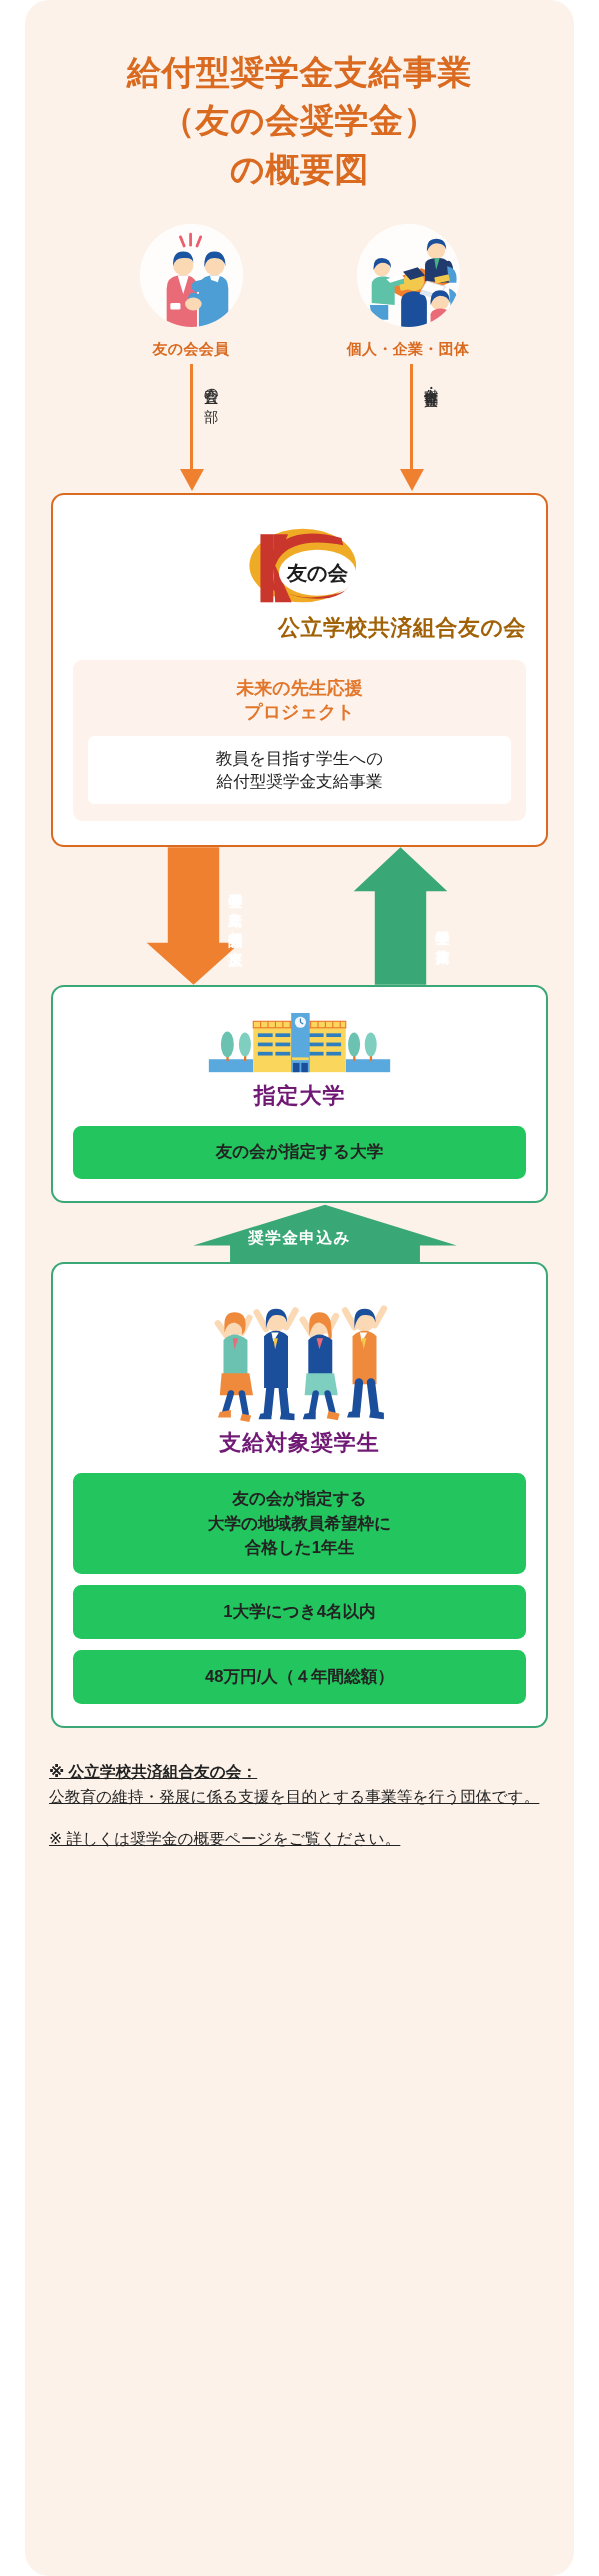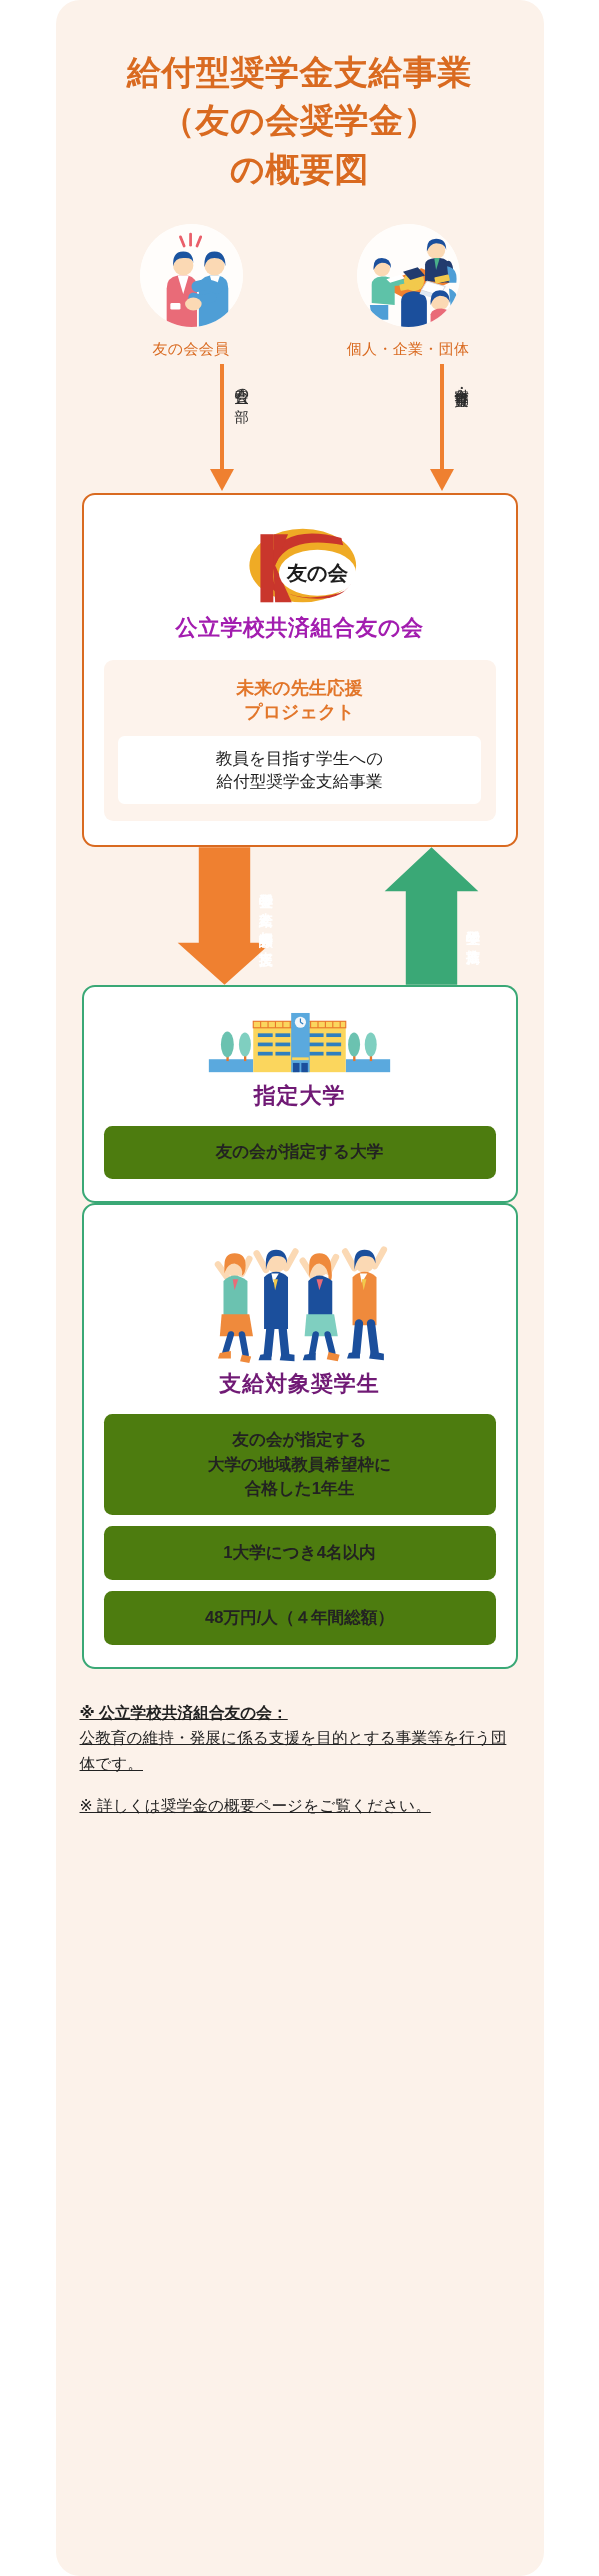--- a/index.html
+++ b/index.html
@@ -2,21 +2,21 @@
 <html lang="ja" style="font-size:14.8px"><head>
 <meta charset="utf-8">
 <style>
   * { box-sizing: border-box; margin: 0; padding: 0; }
   html, body {
     background: #ffffff;
     font-family: "Liberation Sans", "DejaVu Sans", sans-serif;
   }
   .page {
     position: relative;
-    width: 488px;
+    width: 549px;
     height: 2576px;
     background: #fcf2ea;
     border-radius: 24px;
     overflow: hidden;
     margin: 0 auto;
   }
 
   
   .title {
     padding: 48px 28px 0;
@@ -42,21 +42,21 @@
     margin: 0 auto;
     border-radius: 50%;
     background: #fffdfb;
     position: relative;
     overflow: hidden;
   }
   .source-label {
     margin-top: 13px;
     color: #d96a20;
     font-size: 15px;
-    font-weight: normal;
+    font-weight: bold;
     letter-spacing: 0.3px;
   }
 
   
   .thin-arrows {
     position: relative;
     height: 129px;
     margin-top: 5.5px;
   }
   .thin-arrow {
@@ -100,23 +100,24 @@
     background: #ffffff;
     border-radius: 13px;
     text-align: center;
   }
   .card.orange { border: 2.3px solid #d96a20; padding: 20px 20px 24px; }
   .card.green  { border: 2.3px solid #3aa876; padding: 18.5px 20px 22px; }
 
   .org-name {
     font-size: 22px;
     font-weight: bold;
-    color: #a21caf;
+    color: #a16207;
     margin-top: 3.7px;
     letter-spacing: 0.5px;
+    text-align: right;
   }
 
   .project-box {
     margin-top: 16.6px;
     background: #fdf3ec;
     border-radius: 9.2px;
     padding: 15.7px 14.8px 16.6px;
   }
   .project-title {
     color: #e2762a;
@@ -137,21 +138,21 @@
 
   .green-title {
     color: #701a75;
     font-size: 22px;
     font-weight: bold;
     margin-top: 5px;
     letter-spacing: 0.9px;
   }
   .green-box {
     margin-top: 14.8px;
-    background: #4d7c0f;
+    background: #22c55e;
     border-radius: 8.3px;
     padding: 14.8px 9.2px;
     font-size: 16.6px;
     color: #222;
     line-height: 1.45;
     font-weight: bold;
   }
   .green-box + .green-box { margin-top: 11px; }
 
   
@@ -428,20 +429,26 @@
         <rect x="93" y="56" width="7" height="10" fill="#1b4f9c"></rect>
         <rect x="102" y="56" width="7" height="10" fill="#1b4f9c"></rect>
       </svg>
     </div>
 
     <div class="green-title">指定大学</div>
     <div class="green-box">友の会が指定する大学</div>
 
   </div>
 
+  <div class="apply-arrow">
+    <svg width="600" height="59" viewBox="0 0 650 64">
+      <path d="M325 2 L468 46 L428 46 L428 64 L222 64 L222 46 L182 46 Z" fill="#3aa876"></path>
+    </svg>
+    <div class="apply-label">奨学金申込み</div>
+  </div>
 
   <div class="card green">
 
     <div style="margin:9.2px auto 0;width:212px;">
       <svg width="212" height="131" viewBox="0 0 230 142">
 
         <g>
           <path d="M26 34 L36 48" stroke="#fbd9b4" stroke-width="7" stroke-linecap="round"></path>
           <path d="M60 28 L52 44" stroke="#fbd9b4" stroke-width="7" stroke-linecap="round"></path>
           <circle cx="44" cy="36" r="11" fill="#fbd9b4"></circle>

